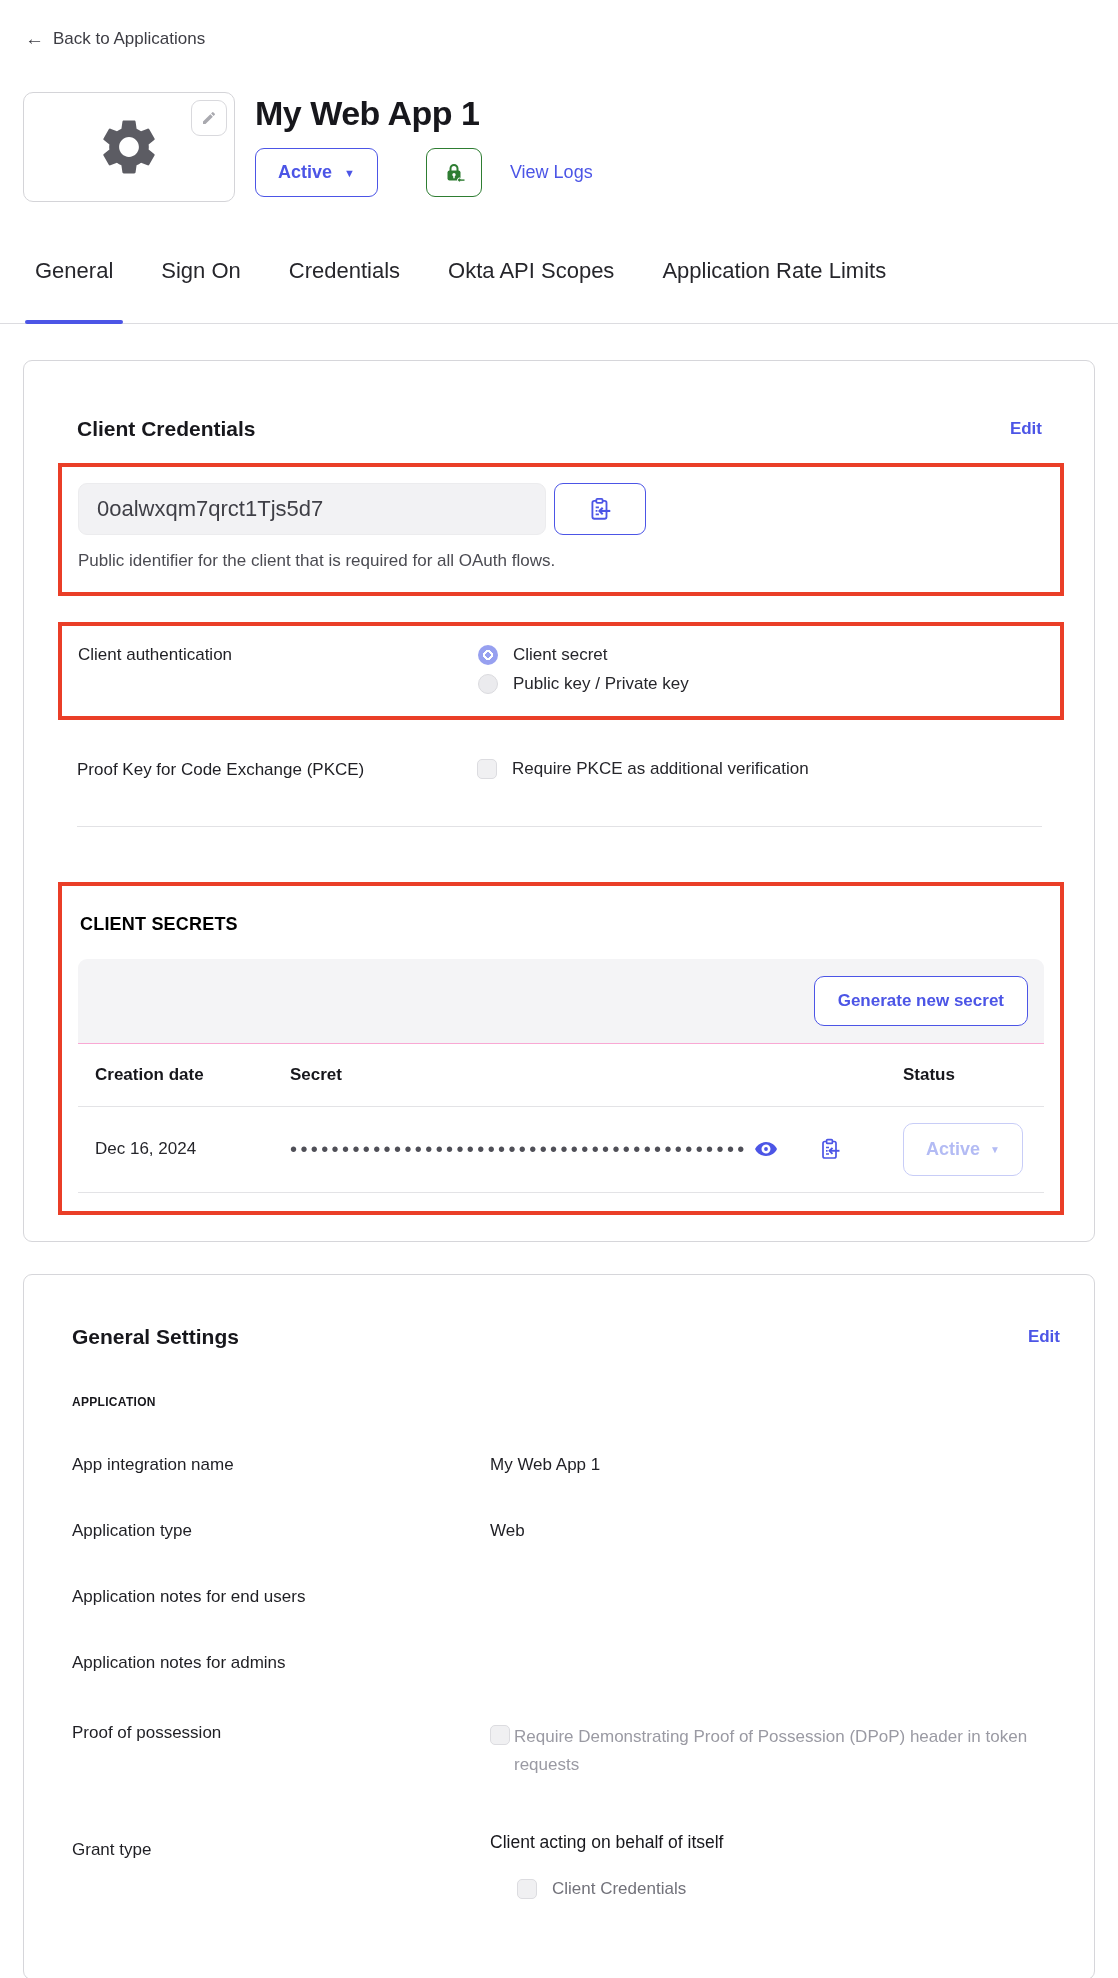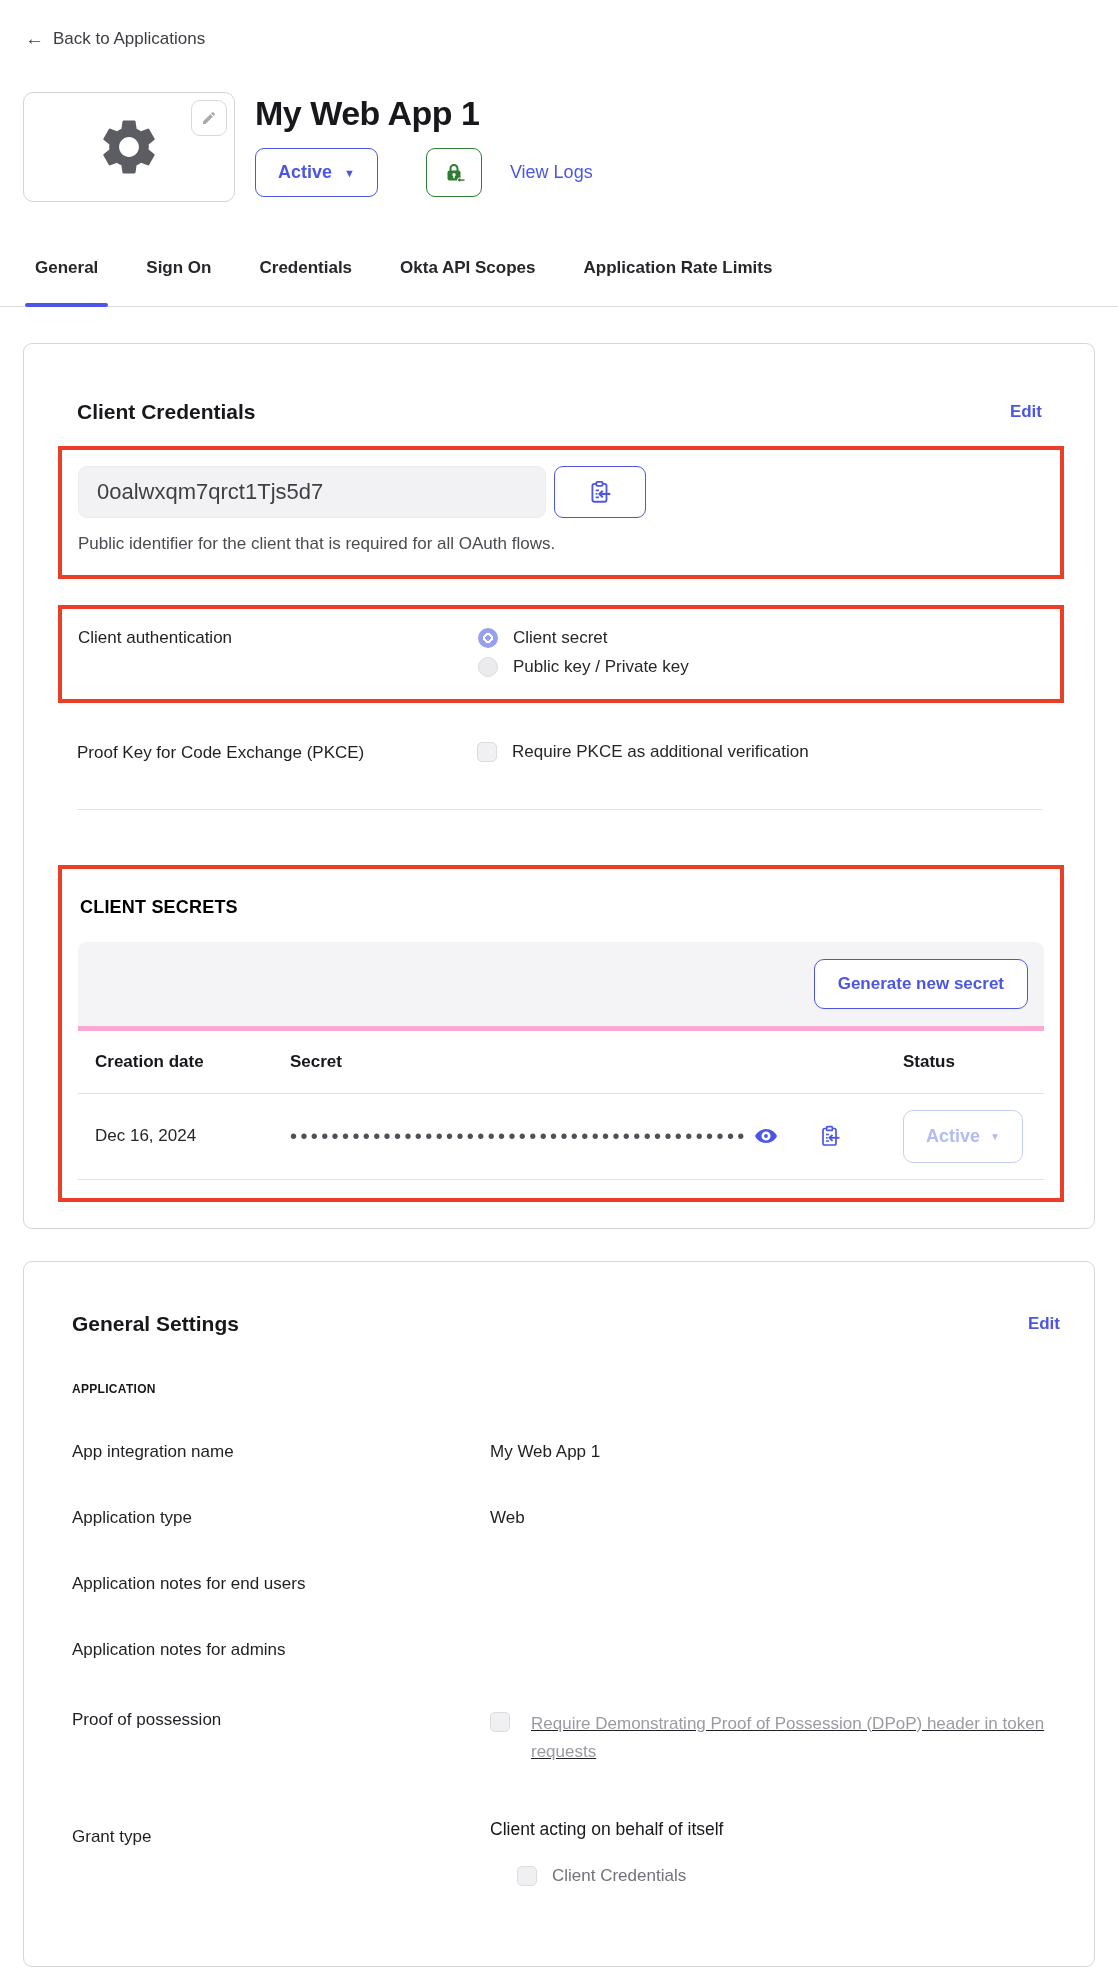--- a/index.html
+++ b/index.html
@@ -25,21 +25,21 @@
   .head-actions { margin-top:15px; display:flex; align-items:center; }
   .active-btn { height:49px; padding:0 22px; background:#fff; border:1px solid #4c55e6; border-radius:9px;
                 color:#4c55e6; font-weight:700; font-size:18px; display:flex; align-items:center; gap:12px; cursor:pointer; }
   .active-btn .caret { font-size:11px; }
   .lock-btn { height:49px; width:56px; margin-left:48px; background:#fff; border:1px solid #2e7d32; border-radius:9px;
               display:flex; align-items:center; justify-content:center; cursor:pointer; }
   .view-logs { margin-left:28px; font-size:18px; color:#4c55e6; cursor:pointer; text-decoration:none; }
 
   
   .tabs { margin-top:56px; padding-left:25px; border-bottom:1px solid #dcdce0; display:flex; }
-  .tab { position:relative; padding:0 10px 28px 10px; margin-right:28px; font-size:17px; font-weight:700; color:#26262b; cursor:pointer; white-space:nowrap; }
+  .tab { position:relative; padding:0 10px 39px 10px; margin-right:28px; font-size:22px; font-weight:400; color:#26262b; cursor:pointer; white-space:nowrap; }
   .tab.active::after { content:""; position:absolute; left:0; right:0; bottom:-1px; height:4px; background:#4c55e6; border-radius:2px; }
 
   
   .card { margin:36px 23px 0 23px; border:1px solid #d6d6da; border-radius:9px; background:#fff; }
   .card1 { padding:56px 30px 26px 34px; }
   .card2 { margin-top:32px; padding:50px 34px 80px 48px; }
 
   .card-head { display:flex; justify-content:space-between; align-items:center; }
   .card1 .card-head { padding:0 22px 0 19px; }
   .sec-title { font-size:21px; font-weight:700; color:#17171c; }
@@ -67,38 +67,38 @@
 
   .divider { margin:46px 22px 0 19px; border-top:1px solid #e2e2e5; }
 
   .redbox3 { margin-top:55px; padding:20px 16px 18px 16px; }
   .cs-title { font-size:18px; font-weight:700; color:#000000; letter-spacing:0.2px; margin:8px 0 24px 2px; }
   .cs-toolbar { background:#f4f4f6; border-radius:9px 9px 0 0; padding:17px 16px; display:flex; justify-content:flex-end; }
   .gen-btn { background:#fff; border:1px solid #4c55e6; border-radius:10px; padding:14px 23px;
              font-size:17px; font-weight:700; color:#4c55e6; cursor:pointer; }
   table.secrets { width:100%; border-collapse:collapse; }
   .secrets th { text-align:left; font-size:17px; font-weight:700; color:#17171c;
-                border-top:5px solid #f9a8d4; border-bottom:1px solid #e3e3e6; padding:21px 0 21px 17px; }
+                border-top:1px solid #f9a8d4; border-bottom:1px solid #e3e3e6; padding:21px 0 21px 17px; }
   .secrets td { border-bottom:1px solid #e3e3e6; padding:16px 0 16px 17px; font-size:17px; color:#26262b; vertical-align:middle; }
   th.col-date { width:195px; } th.col-status { width:158px; }
   .secret-cell { display:flex; align-items:center; }
   .dots { font-size:20px; letter-spacing:3.4px; color:#4f4f57; line-height:1; white-space:nowrap; overflow:hidden; max-width:482px; }
   .eye-btn { margin-left:6px; cursor:pointer; display:flex; align-items:center; }
   .copy-btn-sm { margin-left:40px; cursor:pointer; display:flex; align-items:center; }
   .status-btn { width:120px; height:53px; background:#fff; border:1px solid #c8cdf7; border-radius:10px;
                 color:#b3bbf4; font-size:18px; font-weight:700; display:flex; align-items:center; justify-content:center; gap:10px; }
   .status-btn .caret { font-size:10px; }
 
   
   .subhead { margin-top:46px; font-size:12px; font-weight:700; color:#17171c; letter-spacing:0.3px; }
   .gs-row { display:flex; margin-top:46px; }
   .gs-label { width:418px; flex:0 0 418px; font-size:17px; color:#1f1f24; }
   .gs-value { font-size:17px; color:#1f1f24; }
   .pop-row { margin-top:50px; }
-  .pop-choice { display:flex; gap:21px; align-items:flex-start; width:560px;text-decoration:underline; }
+  .pop-choice { display:flex; gap:4px; align-items:flex-start; width:560px; }
   .pop-choice .checkbox { margin-top:2px; }
   .pop-text { font-size:17px; line-height:1.7; color:#9a9aa3; }
   .grant-row { margin-top:52px; }
   .grant-label { padding-top:8px; }
   .grant-val { font-size:17.5px; color:#17171c; }
   .grant-sub { margin-top:26px; margin-left:27px; display:flex; align-items:center; gap:15px; }
   .grant-sub-text { font-size:17px; color:#72727a; }
 
   svg { display:block; }
 </style>

